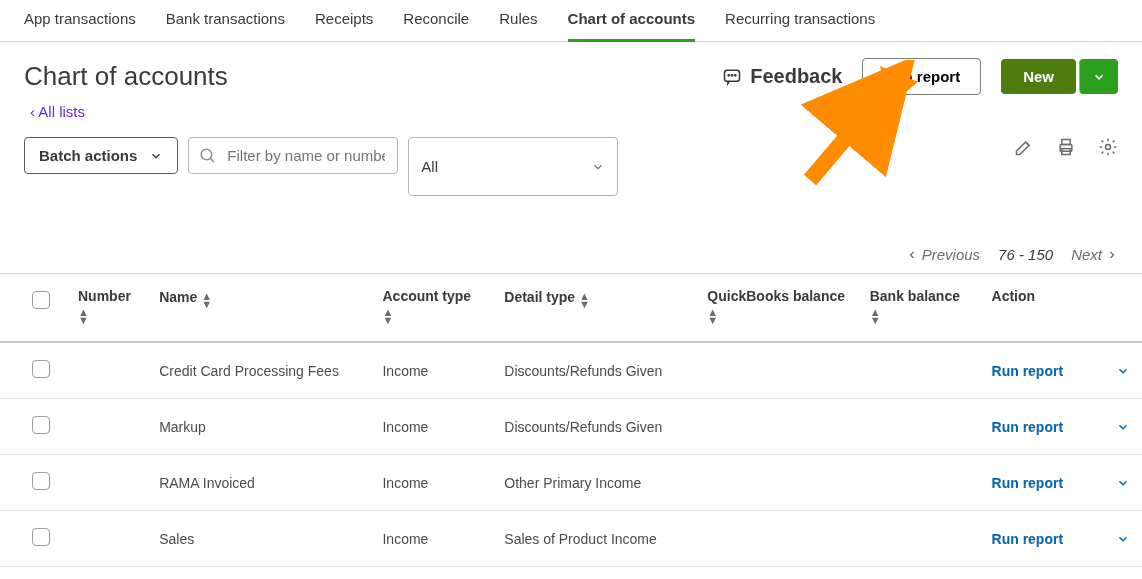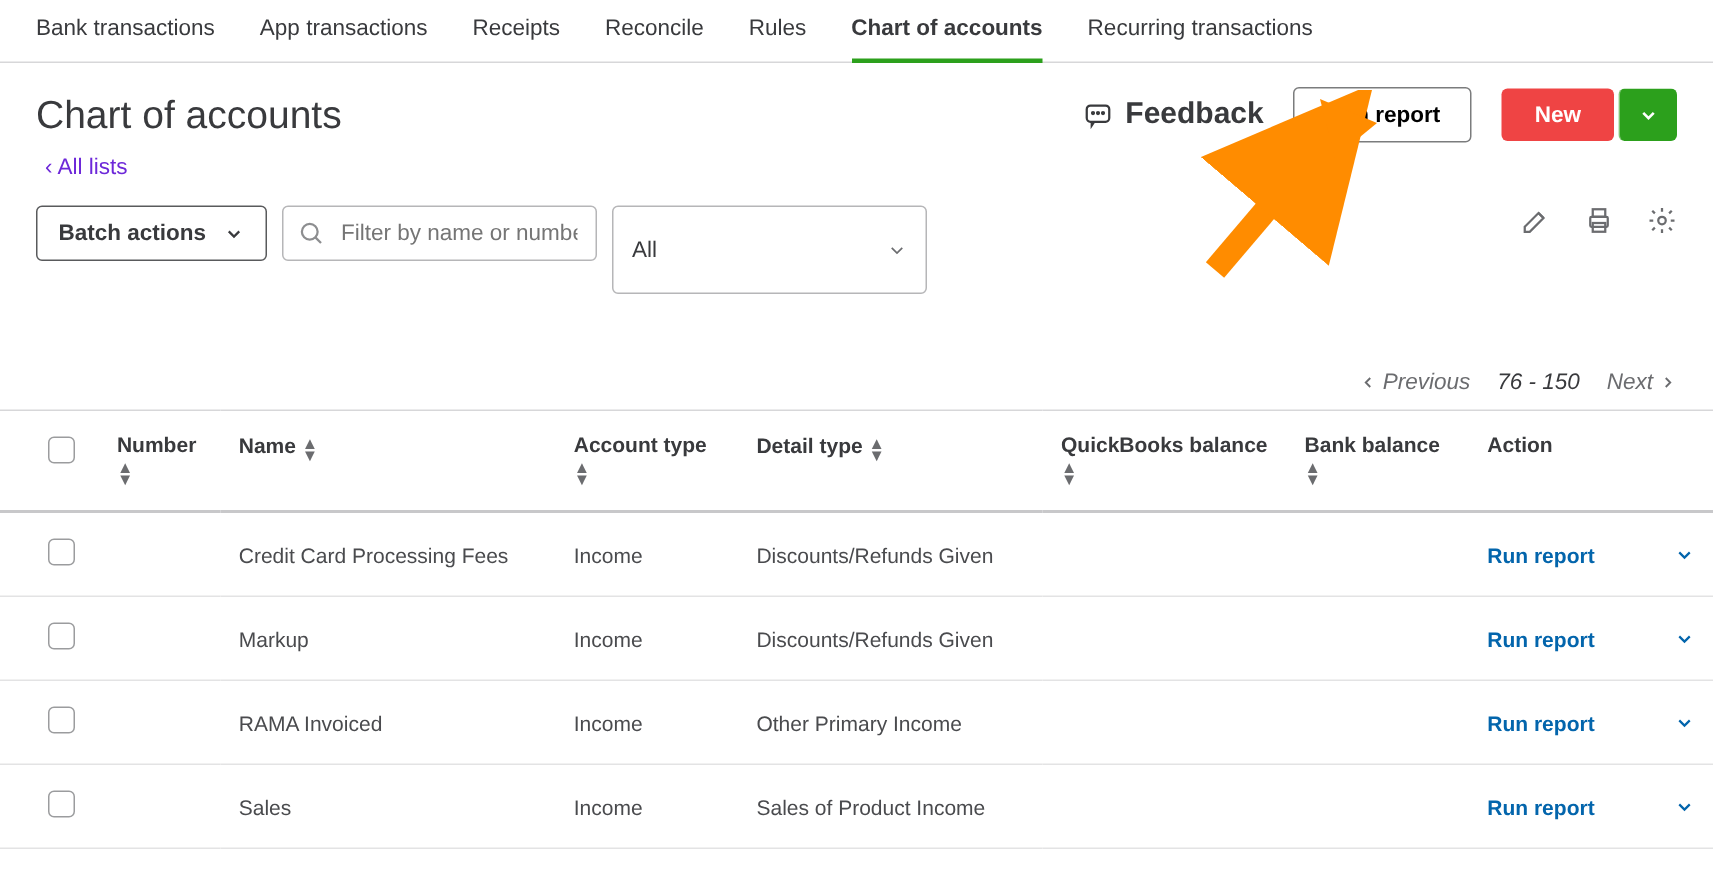--- a/index.html
+++ b/index.html
@@ -65,21 +65,21 @@
     border-radius: 4px;
     padding: 9px 20px;
     font-size: 15px;
     font-weight: 600;
     cursor: pointer;
   }
   .btn-group {
     display: flex;
   }
   .btn-primary {
-    background: #ef4444;
+    background: #4d7c0f;
     color: #fff;
     border: none;
     border-radius: 4px;
     padding: 9px 22px;
     font-size: 15px;
     font-weight: 700;
     cursor: pointer;
   }
   .btn-primary-caret {
     background: #2ca01c;
@@ -227,22 +227,22 @@
   }
   .container { position: relative; }
   svg { display:block; }
 </style>
 </head>
 <body>
 
 <div class="container">
 
   <div class="nav">
+    <div class="nav-tab">App transactions</div>
     <div class="nav-tab">Bank transactions</div>
-    <div class="nav-tab">App transactions</div>
     <div class="nav-tab">Receipts</div>
     <div class="nav-tab">Reconcile</div>
     <div class="nav-tab">Rules</div>
     <div class="nav-tab active">Chart of accounts</div>
     <div class="nav-tab">Recurring transactions</div>
   </div>
 
   <div class="header">
     <div class="title">Chart of accounts</div>
     <div class="header-actions">

